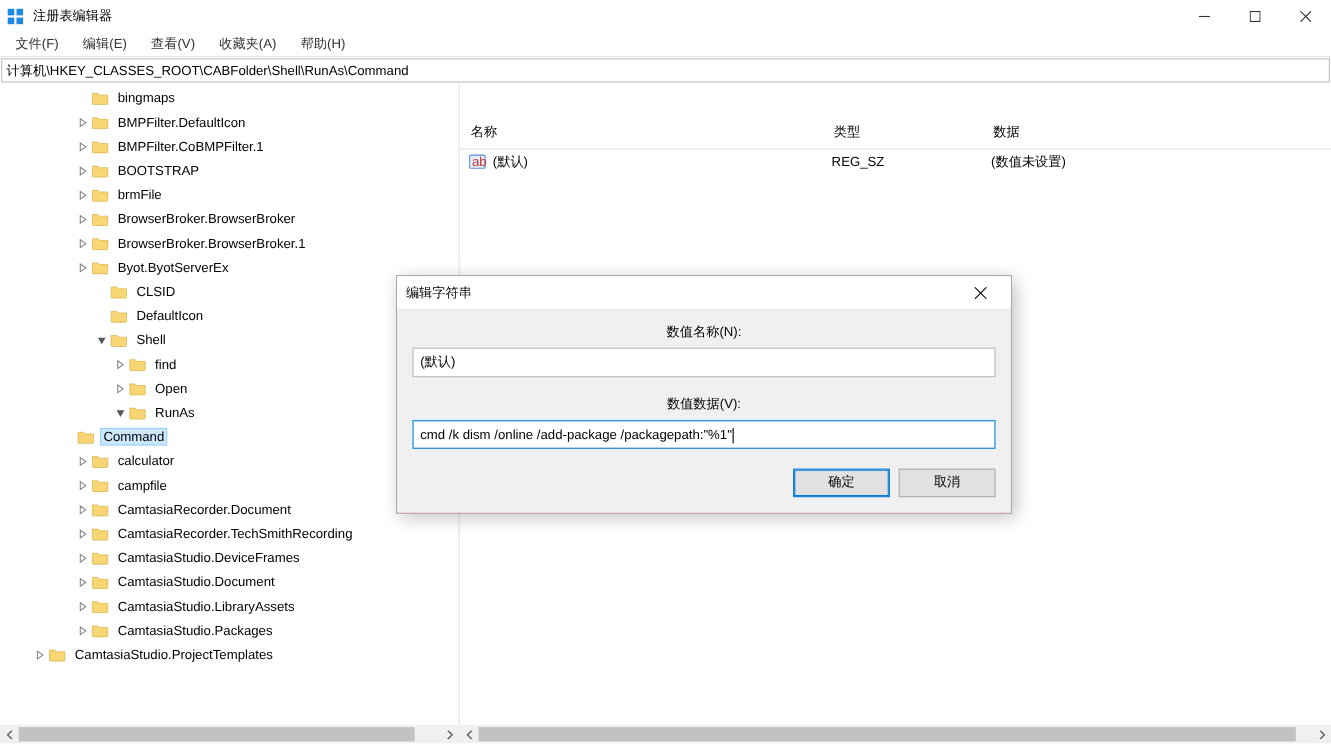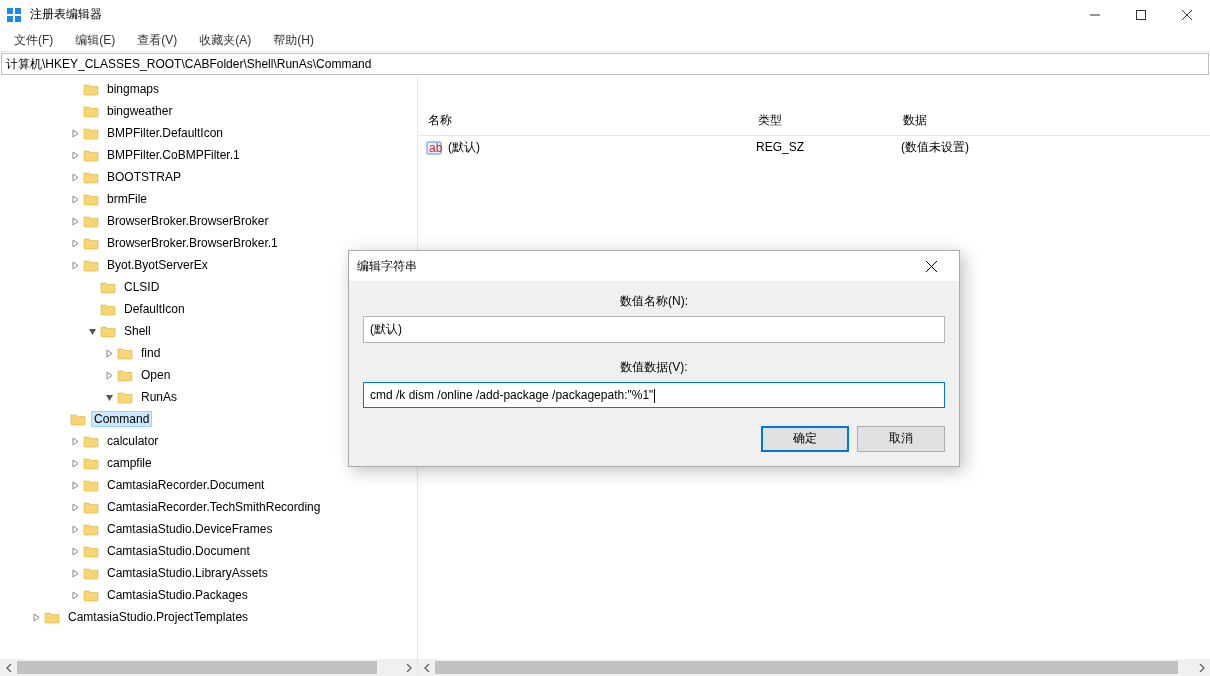--- a/index.html
+++ b/index.html
@@ -45,21 +45,21 @@
   .listrow { display: flex; align-items: center; height: 22px; padding-left: 8px; }
   .valicon { width: 16px; height: 16px; margin-right: 6px; display: inline-flex; }
 
   
   .hscroll { position: absolute; left: 0; right: 0; bottom: 0; height: 17px; background: #f0f0f0; display: flex; align-items: center; }
   .hscroll .btn { width: 17px; height: 17px; display: flex; align-items: center; justify-content: center; background: #f0f0f0; }
   .hscroll .track { flex: 1; height: 17px; background: #f0f0f0; position: relative; }
   .hscroll .thumb { position: absolute; top: 2px; bottom: 2px; background: #c2c2c2; border-radius: 0; }
 
   
-  .dialog { position: absolute; left: 348px; top: 250px; width: 612px; background: #f9a8d4; border: 1px solid #aaa; box-shadow: 4px 4px 16px rgba(0,0,0,0.25); font-size: 12px; }
+  .dialog { position: absolute; left: 360px; top: 250px; width: 560px; background: #f9a8d4; border: 1px solid #aaa; box-shadow: 4px 4px 16px rgba(0,0,0,0.25); font-size: 12px; }
   .dlgtitle { height: 30px; display: flex; align-items: center; padding: 0 8px; background: #fff; }
   .dlgtitle .t { flex: 1; }
   .dlgtitle .x { width: 40px; height: 28px; display: flex; align-items: center; justify-content: center; }
   .dlgbody { padding: 12px 14px 14px 14px; background: #f0f0f0; }
   .dlglabel { margin-bottom: 6px; text-align: center; }
   .dlginput { width: 100%; border: 1px solid #b5b5b5; background: #fff; padding: 4px 6px; font-size: 13px; }
   .dlginput.ro { color: #000; }
   .dlginput.active { border: 1px solid #0078d7; outline: none; }
   .dlgbtns { display: flex; justify-content: flex-end; gap: 8px; margin-top: 18px; }
   .dlgbtn { width: 88px; height: 26px; background: #e1e1e1; border: 1px solid #adadad; display: flex; align-items: center; justify-content: center; }
@@ -116,27 +116,20 @@
   <div class="left">
     <div class="tree" id="tree">
         <div class="treerow" style="padding-left: 69px;">
           <span class="twisty none"></span>
           <span class="foldericon"><svg viewBox="0 0 16 14" width="16" height="14">
               <path d="M1 3 h5 l1.5 1.5 H15 V12 a1 1 0 0 1 -1 1 H2 a1 1 0 0 1 -1 -1 Z"></path>
             </svg></span>
           <span class="nodelabel">bingmaps</span>
         </div>
         <div class="treerow" style="padding-left: 69px;">
-          <span class="twisty none"></span>
-          <span class="foldericon"><svg viewBox="0 0 16 14" width="16" height="14">
-              <path d="M1 3 h5 l1.5 1.5 H15 V12 a1 1 0 0 1 -1 1 H2 a1 1 0 0 1 -1 -1 Z"></path>
-            </svg></span>
-          <span class="nodelabel">bingweather</span>
-        </div>
-        <div class="treerow" style="padding-left: 69px;">
           <span class="twisty ">
             <svg width="9" height="9">
               <path d="M2 1 L7 4.5 L2 8 Z" fill="none" stroke="#888" stroke-width="1"></path>
             </svg>
           </span>
           <span class="foldericon"><svg viewBox="0 0 16 14" width="16" height="14">
               <path d="M1 3 h5 l1.5 1.5 H15 V12 a1 1 0 0 1 -1 1 H2 a1 1 0 0 1 -1 -1 Z"></path>
             </svg></span>
           <span class="nodelabel">BMPFilter.DefaultIcon</span>
         </div>
@@ -389,21 +382,21 @@
   </div>
 
   <div class="right">
     <div class="listhead">
       <div class="col-name">名称</div>
       <div class="col-type">类型</div>
       <div class="col-data">数据</div>
     </div>
     <div id="listbody">
         <div class="listrow">
-          <div class="col-name" style="display: flex; align-items: flex-end;">
+          <div class="col-name" style="display: flex; align-items: center;">
             <span class="valicon">
               <svg width="16" height="16">
                 <rect x="1" y="2" width="14" height="12" rx="1" fill="#e6eefc" stroke="#5b8ddb"></rect>
                 <text x="3" y="12" font-size="8" fill="#c03030" font-family="Consolas">ab</text>
               </svg>
             </span>
             <span>(默认)</span>
           </div>
           <div class="col-type">REG_SZ</div>
           <div class="col-data">(数值未设置)</div>

